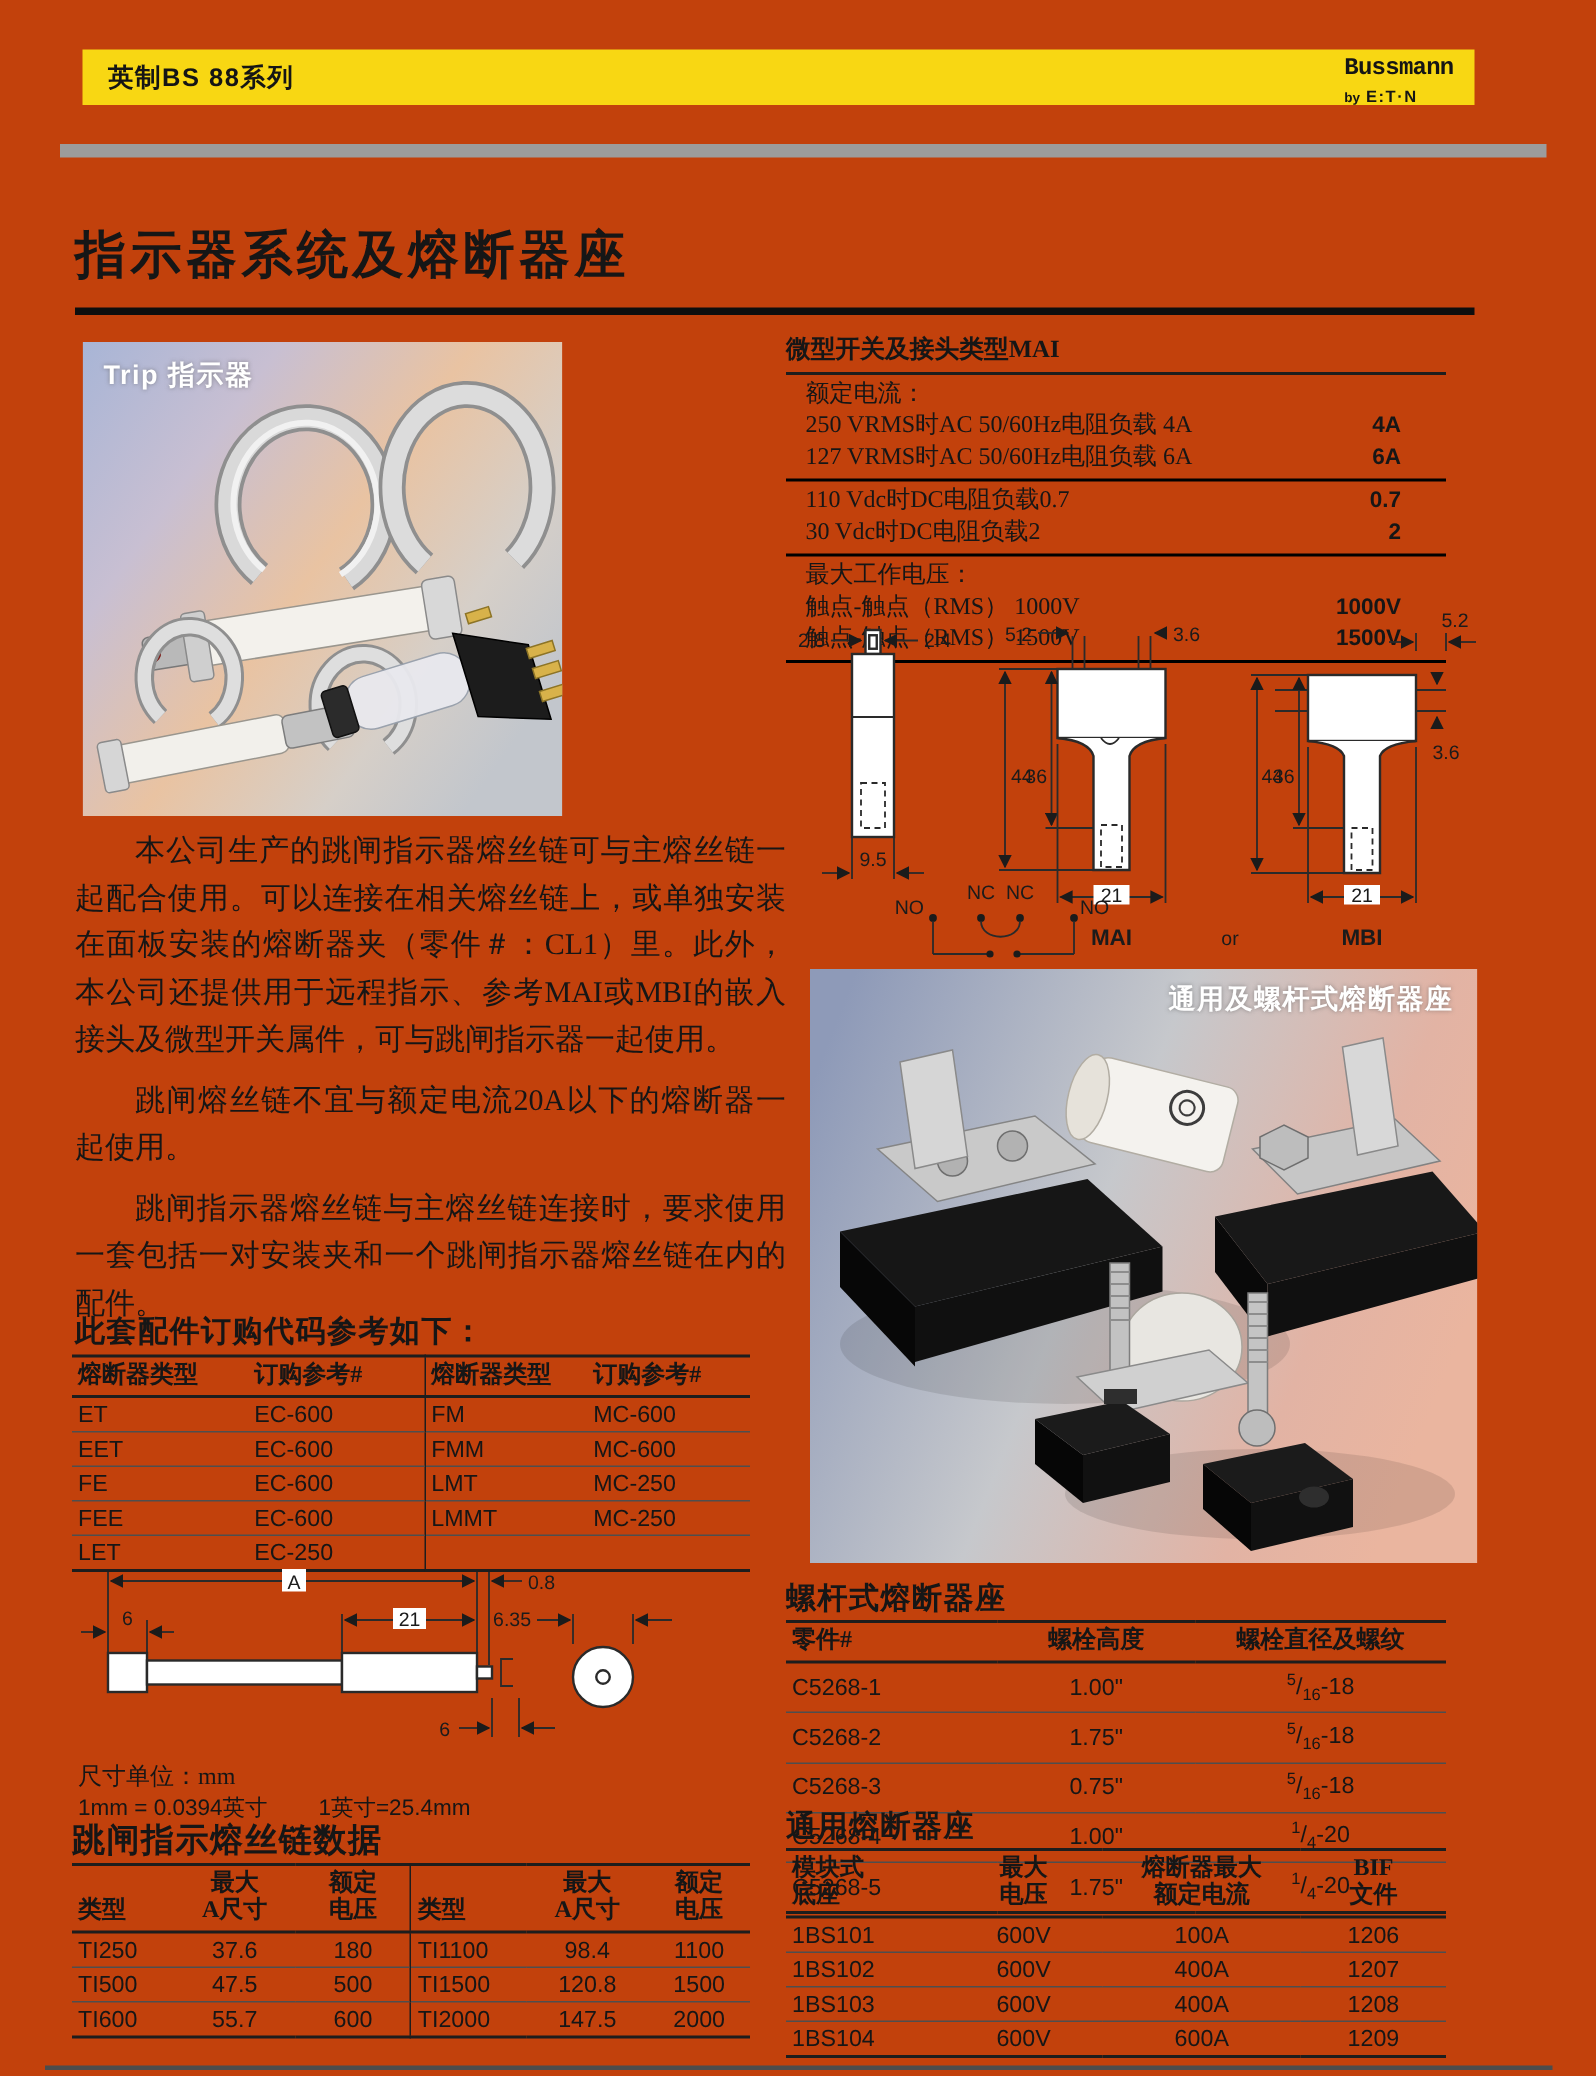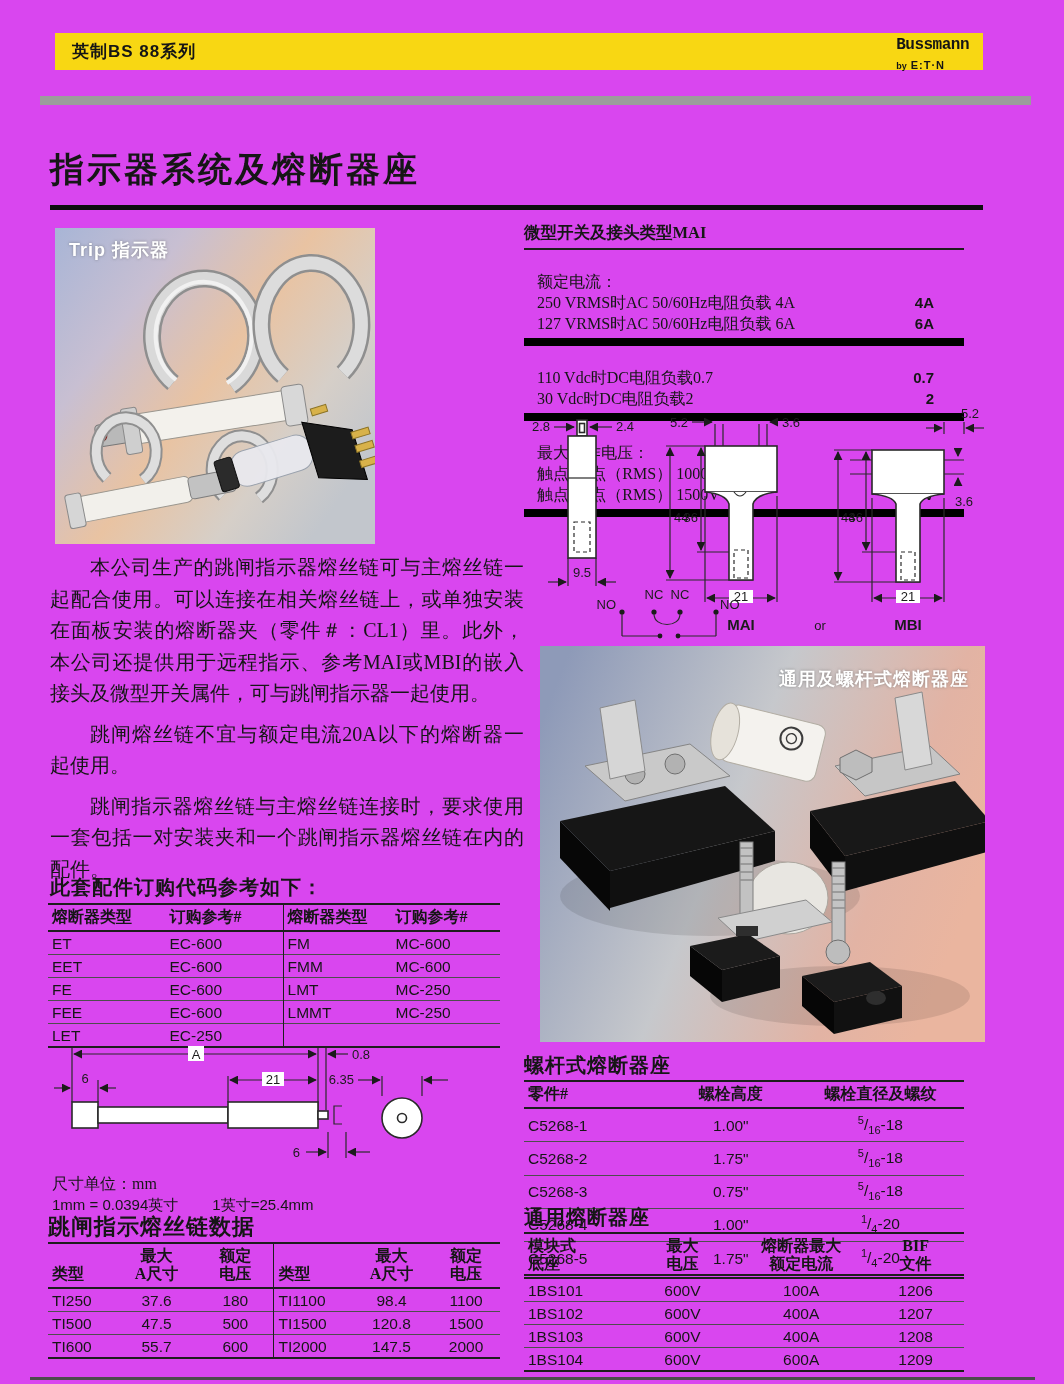--- a/index.html
+++ b/index.html
@@ -1,18 +1,18 @@
 <!DOCTYPE html>
 <html><head>
 <meta charset="utf-8">
 <style>
   * { margin:0; padding:0; box-sizing:border-box; }
   html,body { background:#ffffff; }
   body { font-family:"Liberation Serif", serif; color:#161616; }
-  #page { position:relative; width:1064px; height:1384px; background:#d946ef; overflow:hidden; }
+  #page { position:relative; width:1064px; height:1384px; background:#c2410c; overflow:hidden; }
 
   
   .yellow-bar { position:absolute; left:55px; top:33px; width:928px; height:37px;
                 background:#f8d713; }
   .series-label { position:absolute; left:17px; top:0; line-height:37px;
                   font-family:"Liberation Sans",sans-serif; font-weight:bold;
                   font-size:17px; color:#151515; letter-spacing:1px; }
   .brand-block { position:absolute; right:14px; top:2px; text-align:left; color:#151515; }
   .brand-name { font-family:Liberation Mono, monospace; font-weight:bold;
                 font-size:16px; letter-spacing:-0.5px; line-height:20px; }
@@ -25,21 +25,21 @@
                 letter-spacing:3px; }
   .title-rule { position:absolute; left:50px; top:205px; width:933px; height:5px; background:#0e0e0e; }
 
   
   .photo { position:absolute; overflow:hidden; }
   .photo-label { position:absolute; color:#fff; font-weight:bold; font-size:18px;
                  letter-spacing:1px; text-shadow:0 0 3px rgba(90,90,90,.6); }
   #photo-trip { left:55px; top:228px; width:320px; height:396px;text-decoration:underline; }
   #photo-trip .photo-label { left:14px; top:10px; font-family:"Liberation Sans",sans-serif; }
   #photo-holders { left:540px; top:646px; width:445px; height:396px; }
-  #photo-holders .photo-label { right:16px; top:8px;margin-top:13px; }
+  #photo-holders .photo-label { right:16px; top:8px; }
 
   
   #paragraphs { position:absolute; left:50px; top:552px; width:474px; }
   #paragraphs p { font-size:20px; line-height:31.5px; text-indent:2em;
                   text-align:justify; margin-bottom:9px; }
 
   
   .sec-heading { position:absolute; font-weight:bold; font-size:20px; letter-spacing:1px; }
 
   
@@ -59,21 +59,21 @@
 
   #order-table-wrap   { position:absolute; left:48px;  top:903px;  width:452px; }
   #trip-table-wrap    { position:absolute; left:48px;  top:1242px; width:452px; }
   #screw-table-wrap   { position:absolute; left:524px; top:1080px; width:440px; }
   #general-table-wrap { position:absolute; left:524px; top:1232px; width:440px; }
 
   
   #mai-spec { position:absolute; left:524px; top:222px; width:440px; font-size:16px; }
   #mai-spec .spec-title { font-weight:bold; font-size:16.5px; padding-bottom:4px;
                           border-bottom:2px solid #1d1d1d; }
-  .spec-group { border-bottom:8px solid #000000; padding:21px 0 4px 0; }
+  .spec-group { border-bottom:2px solid #000000; padding:2px 0 4px 0; }
   .spec-row { display:flex; line-height:21px; padding-left:13px; }
   .spec-label { flex:1; }
   .spec-value { width:120px; text-align:right; padding-right:30px;
                 font-family:"Liberation Sans",sans-serif; font-weight:bold; font-size:15px; }
 
   
   #mai-drawing  { position:absolute; left:520px; top:400px; width:468px; height:242px; }
   #fuse-drawing { position:absolute; left:50px;  top:1032px; width:424px; height:140px; }
   svg text { font-family:"Liberation Sans",sans-serif; font-size:13px; fill:#1b1b1b; }
   svg .dim-line { stroke:#2a2a2a; stroke-width:1.2; fill:none; }

